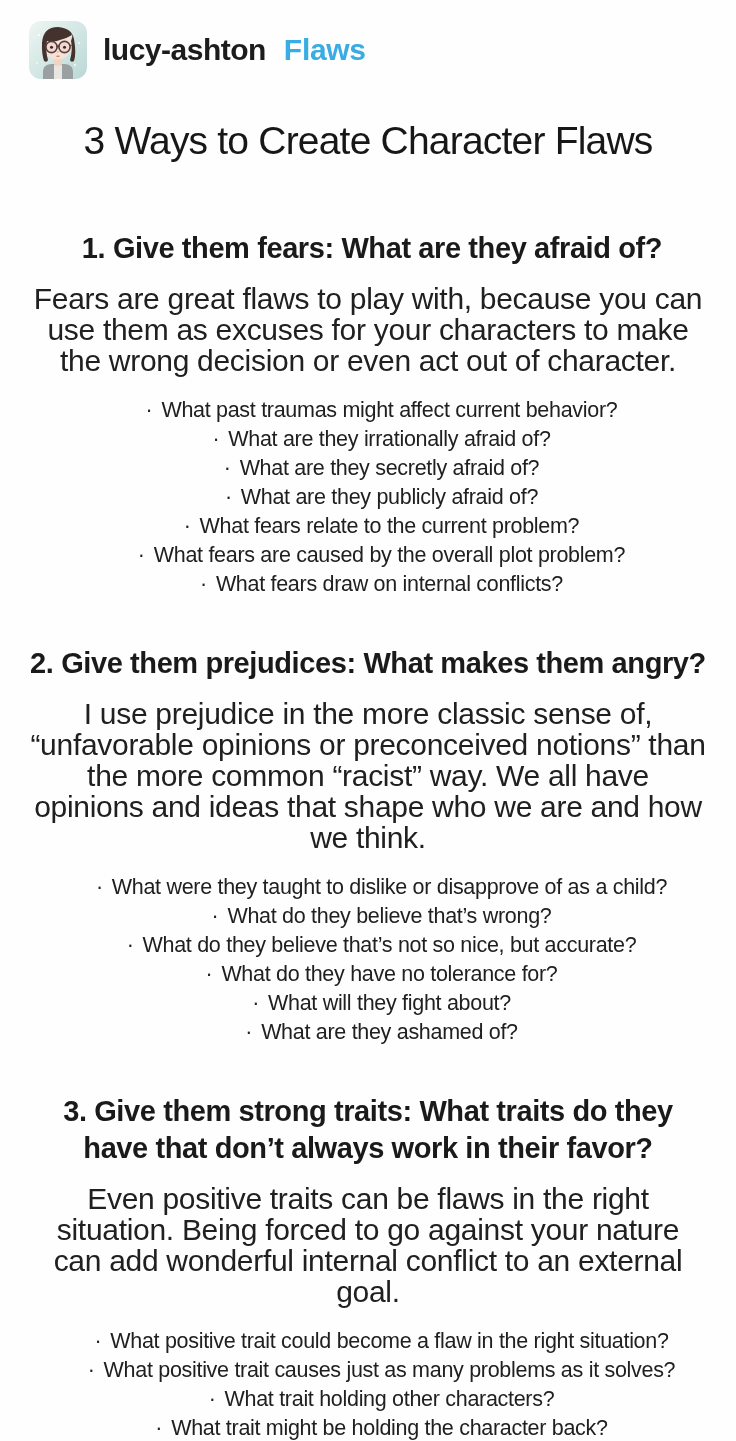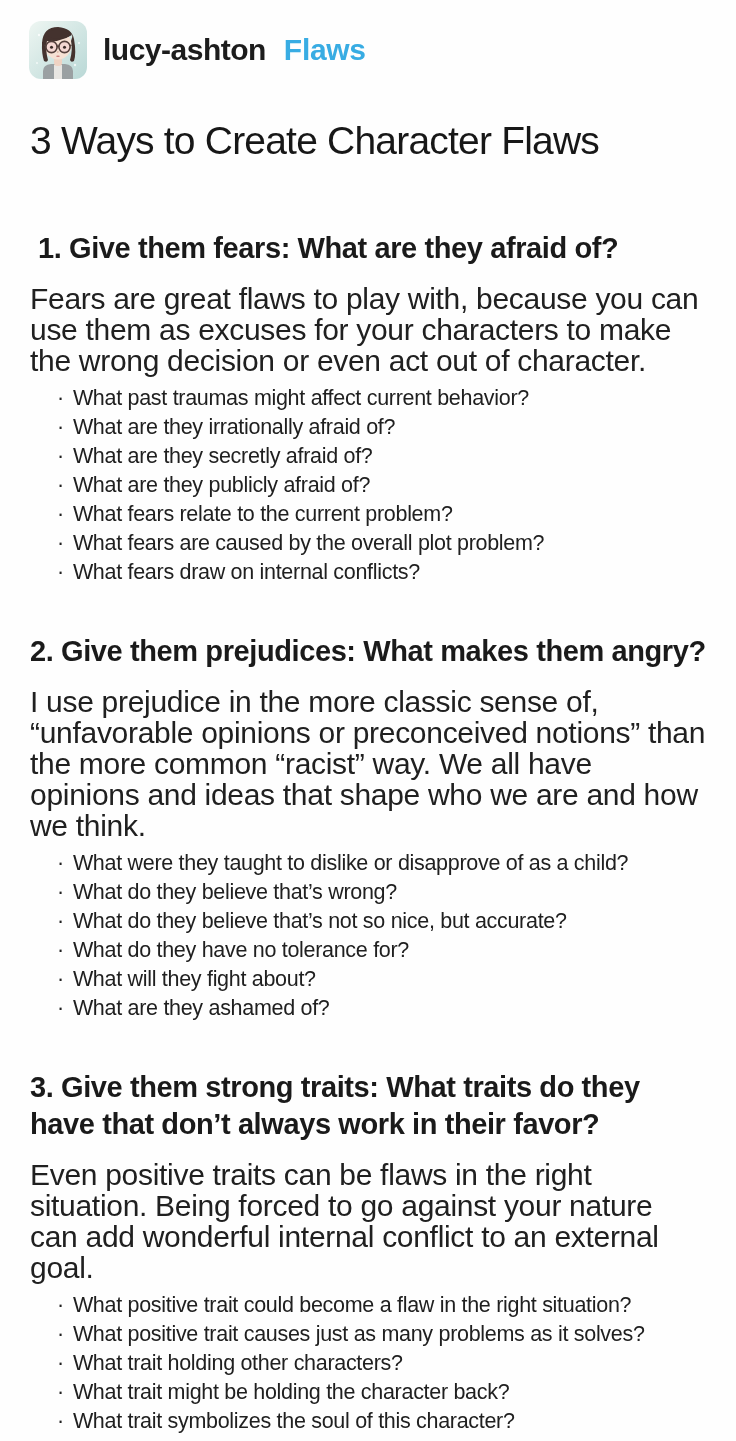--- a/index.html
+++ b/index.html
@@ -10,20 +10,21 @@
     height: 1441px;
     overflow: hidden;
     font-family: "Liberation Sans", sans-serif;
     color: #1c1c1c;
   }
   .post {
     width: 736px;
     height: 1441px;
     background: #fefefe;
     box-sizing: border-box;
+    text-align: center;
   }
   .post-header {
     display: flex;
     align-items: center;
     gap: 16px;
     padding: 21px 0 0 29px;
   }
   .avatar {
     width: 58px;
     height: 58px;
@@ -77,21 +78,21 @@
   .paragraph {
     margin: 16px 0 0;
     font-size: 30px;
     line-height: 31px;
     letter-spacing: -0.3px;
     max-width: 680px;
     color: #202020;
   }
   .bullet-list {
     list-style: none;
-    margin: 8px 0 0;
+    margin: 20px 0 0;
     padding: 0 0 0 27px;
   }
   .bullet-item {
     font-size: 21.5px;
     line-height: 29px;
     letter-spacing: -0.3px;
     color: #202020;
   }
   .dot {
     display: inline-block;

